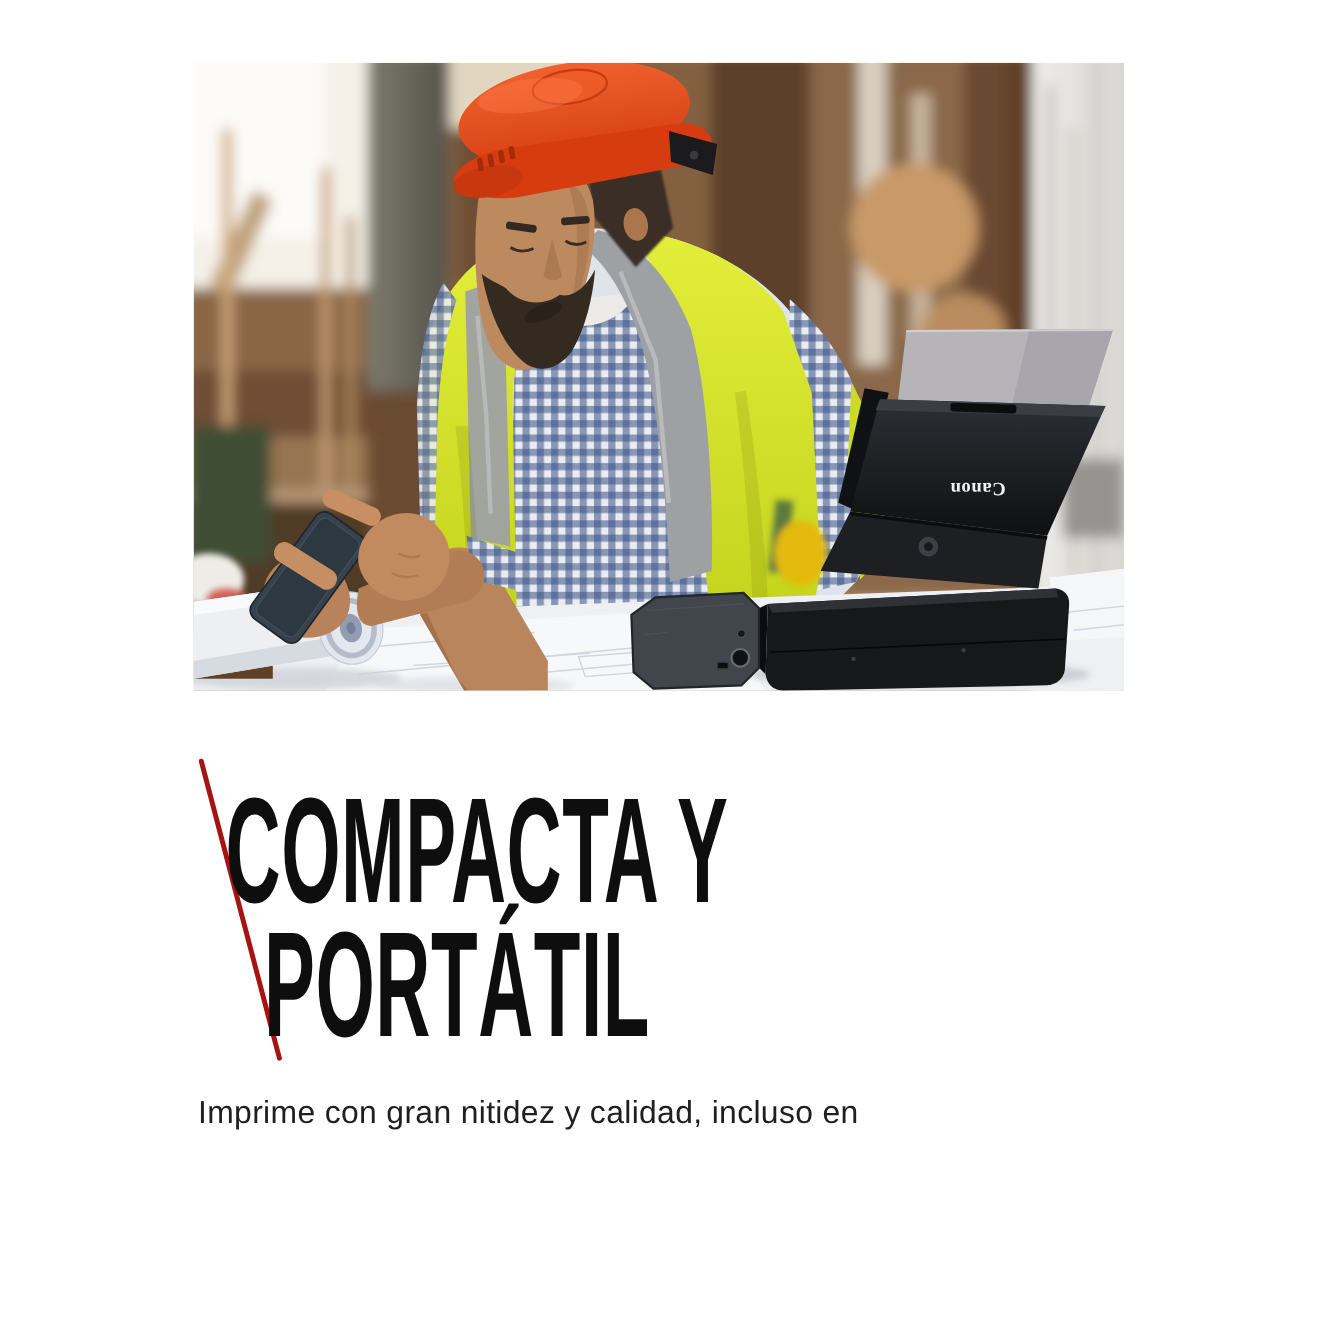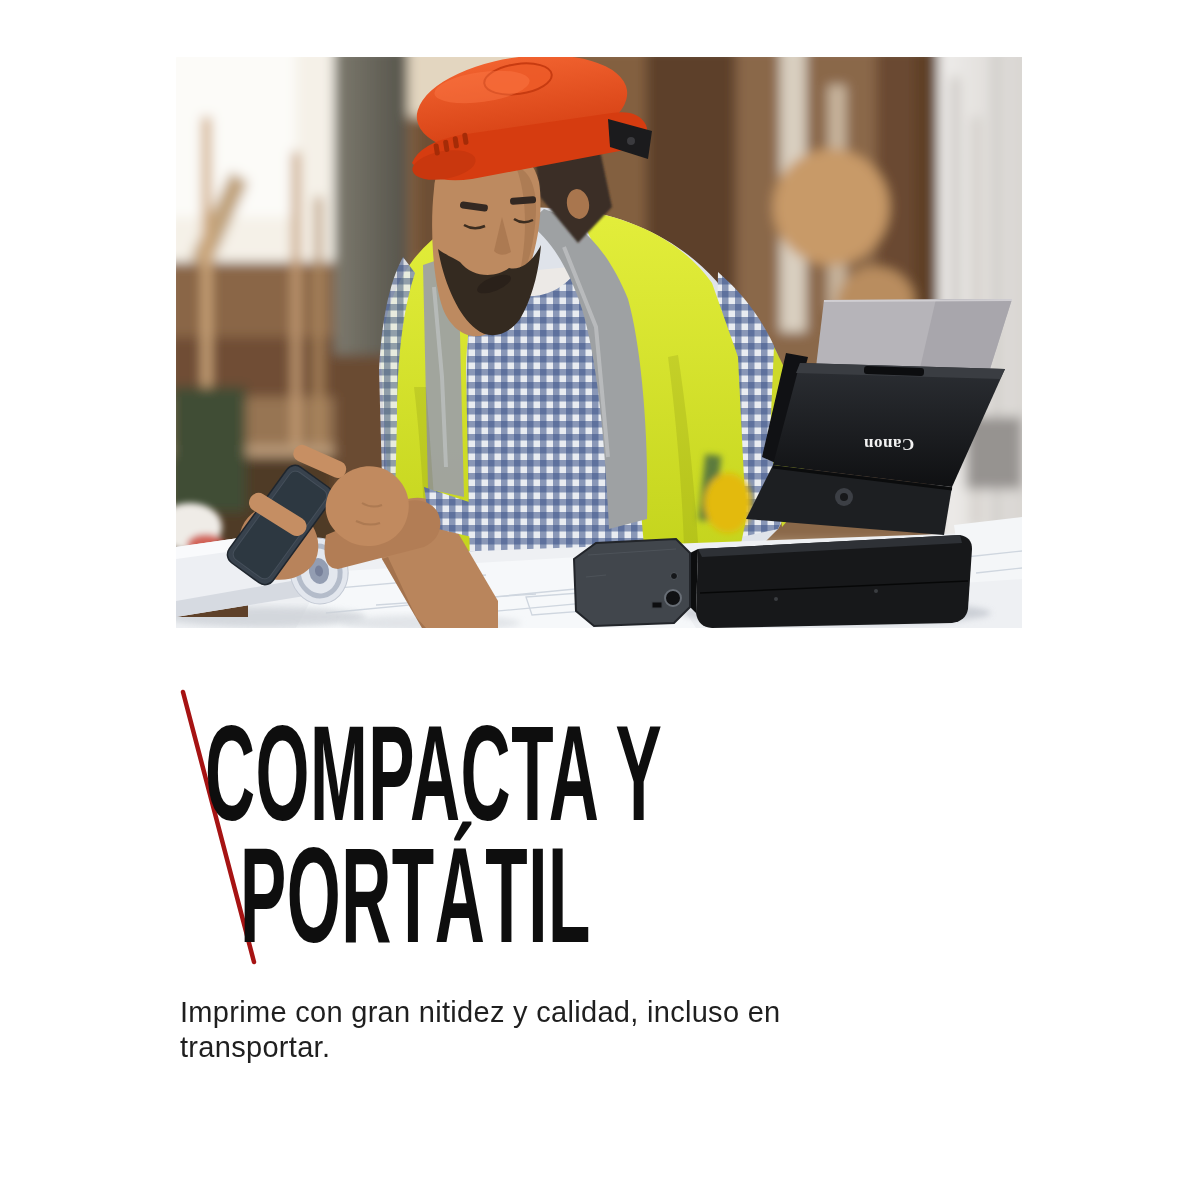--- a/index.html
+++ b/index.html
@@ -281,16 +281,15 @@
   </figure>
 
   <svg class="headline-svg" viewBox="0 0 760 300" xmlns="http://www.w3.org/2000/svg">
     <line x1="183" y1="12" x2="254" y2="282" stroke="#a61313" stroke-width="4.5" stroke-linecap="round"></line>
     <text transform="translate(205 140) scale(0.51 1)" fill="#0e0e0e">COMPACTA Y</text>
     <text transform="translate(240 262) scale(0.51 1)" fill="#0e0e0e">PORTÁTIL</text>
   </svg>
 
   <p class="body-copy">
     <span class="bline">Imprime con gran nitidez y calidad, incluso en</span>
-    <span class="bline">transportar.</span>
   </p>
 
 </div>
 
 </body></html>

